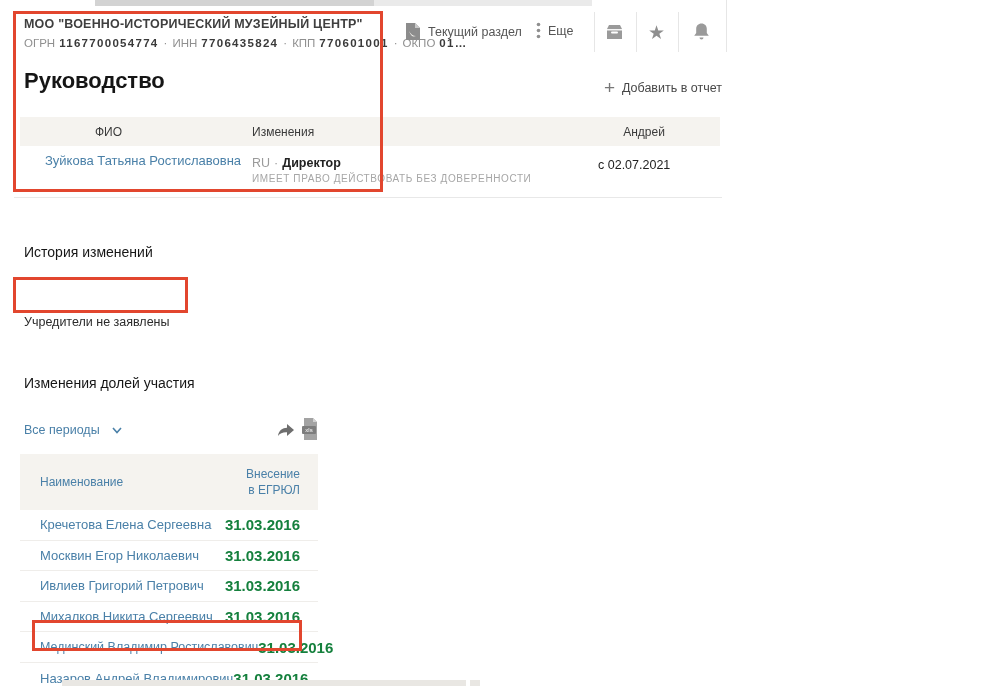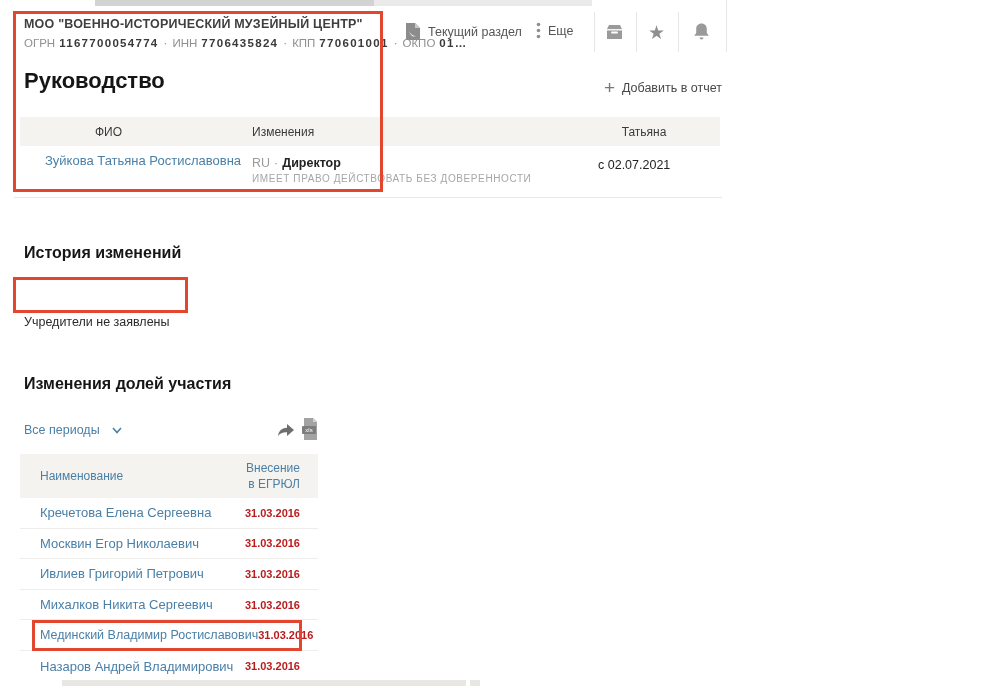--- a/index.html
+++ b/index.html
@@ -33,35 +33,35 @@
   .band{position:absolute;background:var(--band);}
   .th{position:absolute;font-size:12px;color:#3b3b3b;white-space:nowrap;}
   .link{color:var(--link);cursor:pointer;text-decoration:none;font-size:13px;white-space:nowrap;}
   .desc-ru{color:#9a9a9a;font-size:12.5px;}
   .desc-dot{color:#9a9a9a;font-size:12.5px;margin:0 4px;}
   .desc-role{color:#222;font-size:12.5px;font-weight:700;}
   .note{font-size:10px;color:#a6a6a6;letter-spacing:.6px;white-space:nowrap;}
   .period-val{font-size:12.5px;color:#222;}
   .hline{position:absolute;height:1px;background:#e8e8e8;}
 
-  .h2{font-size:16px;font-weight:700;color:#161616;white-space:nowrap;}
+  .h2{font-size:14px;font-weight:400;color:#161616;white-space:nowrap;}
   .plain{font-size:12.5px;color:#2b2b2b;white-space:nowrap;}
 
   
   .filter{position:absolute;display:flex;align-items:center;gap:12px;cursor:pointer;font-size:12.5px;color:var(--link);white-space:nowrap;}
   .iconbtn{position:absolute;cursor:pointer;}
 
   
   .t2{position:absolute;left:20px;top:454px;width:298px;}
-  .t2-head{height:44px;background:var(--band);display:flex;align-items:center;justify-content:space-between;box-sizing:border-box;padding:0 18px 0 20px;}
+  .t2-head{height:56px;background:var(--band);display:flex;align-items:center;justify-content:space-between;box-sizing:border-box;padding:0 18px 0 20px;}
   .t2-head .c1{font-size:12px;color:var(--link);cursor:pointer;}
   .t2-head .c2{font-size:12px;color:var(--link);text-align:right;line-height:16px;cursor:pointer;}
   .t2-row{height:30.6px;display:flex;align-items:center;justify-content:space-between;box-sizing:border-box;padding:0 18px 0 20px;border-bottom:1px solid #efedea;}
   .t2-row:last-child{border-bottom:none;}
-  .t2-row .date{font-size:11px;font-weight:700;color:#b91c1c;white-space:nowrap;}
+  .t2-row .date{font-size:15px;font-weight:700;color:#15803d;white-space:nowrap;}
 
   
   .annot{position:absolute;border:3px solid var(--annotation);box-sizing:border-box;pointer-events:none;z-index:9;background:transparent;}
 </style>
 </head>
 <body>
 
 <div class="page">
 
   <div class="strip" style="left:95px;top:0;width:279px;height:6px;background:#d3d3d3;"></div>
@@ -120,21 +120,21 @@
   <div class="abs h1" style="left:24px;top:68px;">Руководство</div>
 
   <div class="add-report" style="top:78px;right:278px;">
     <span class="plus">+</span>
     <span class="lbl">Добавить в отчет</span>
   </div>
 
   <div class="band" style="left:20px;top:117px;width:700px;height:29px;"></div>
   <div class="th" style="left:47px;top:125px;margin-left:48px;">ФИО</div>
   <div class="th" style="left:252px;top:125px;">Изменения</div>
-  <div class="th" style="left:598px;top:125px;width:92px;text-align:center;">Татьяна</div>
+  <div class="th" style="left:598px;top:125px;width:92px;text-align:center;">Андрей</div>
 
   <div class="abs link" style="left:45px;top:153px;">Зуйкова Татьяна Ростиславовна</div>
   <div class="abs" style="left:252px;top:153px;white-space:nowrap;">
     <span class="desc-ru">RU</span><span class="desc-dot">·</span><span class="desc-role">Директор</span>
   </div>
   <div class="abs note" style="left:252px;top:173px;">ИМЕЕТ ПРАВО ДЕЙСТВОВАТЬ БЕЗ ДОВЕРЕННОСТИ</div>
   <div class="abs period-val" style="left:598px;top:158px;width:92px;">с 02.07.2021</div>
 
   <div class="hline" style="left:14px;top:197px;width:708px;"></div>
 

